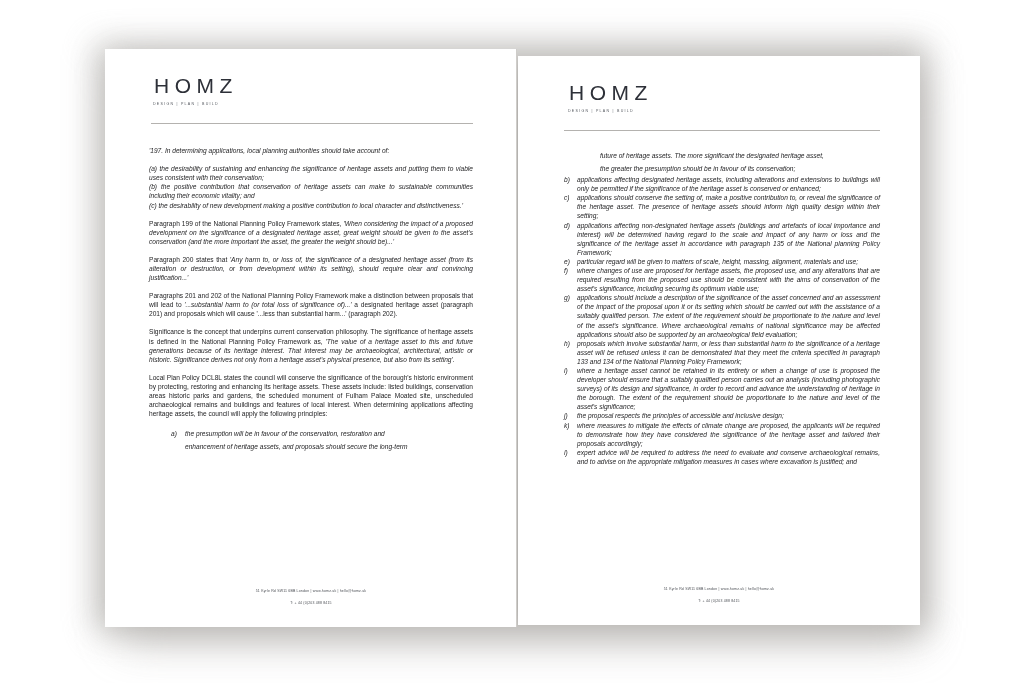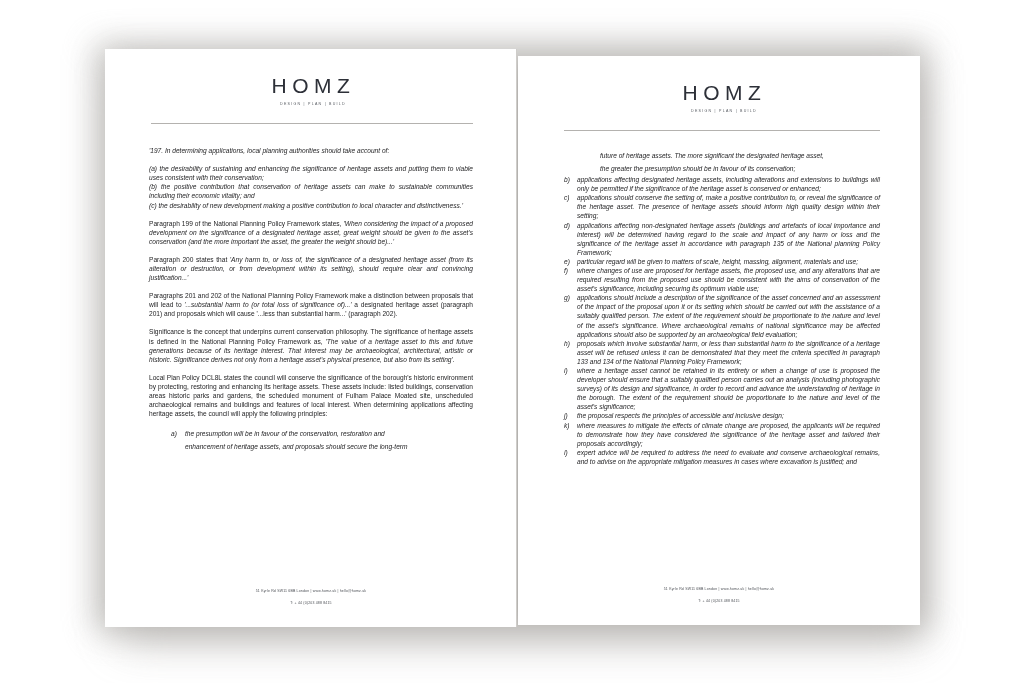--- a/index.html
+++ b/index.html
@@ -65,21 +65,21 @@
 
   .page-inner {
     position: absolute;
     box-sizing: border-box;
   }
   .page-left .page-inner  { left: 0; top: 0; width: 412px; height: 578px; padding: 26px 44px 14px 44px; }
   .page-right .page-inner { left: 0; top: 0; width: 402px; height: 569px; padding: 26px 40px 14px 46px; }
 
   
   .brand {
-    text-align: center;
+    text-align: left;
     margin-bottom: 2px;
   }
   .brand-name {
     font-family: "Liberation Sans", sans-serif;
     font-size: 21px;
     letter-spacing: 5.5px;
     color: #2d3038;
     font-weight: 400;
     line-height: 1.05;
     padding-left: 5px;

